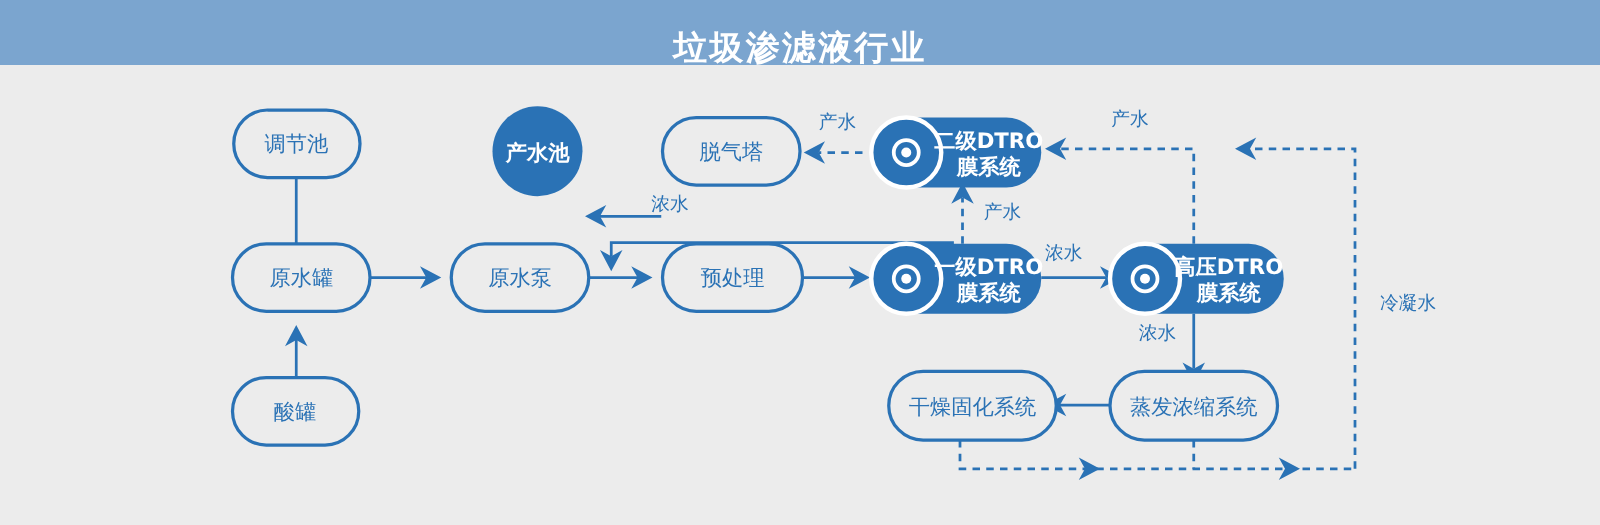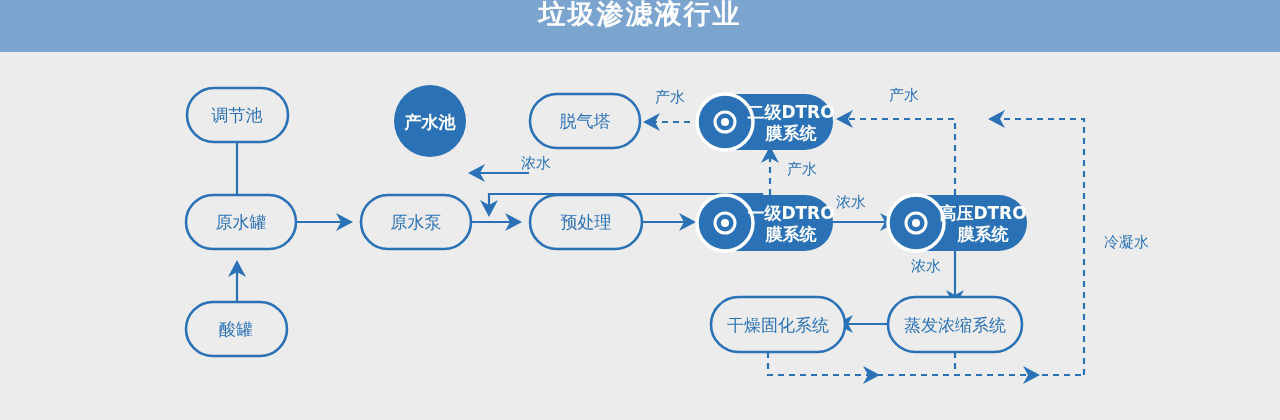--- a/index.html
+++ b/index.html
@@ -5,21 +5,21 @@
   html,body{margin:0;padding:0;}
   body{
     width:1280px;height:420px;overflow:hidden;
     background:#ececec;
     font-family:"DejaVu Sans","Liberation Sans",sans-serif;
   }
   #app{position:relative;width:1280px;height:420px;}
   .header{
     position:absolute;left:0;top:0;width:1280px;height:52px;
     background:#7ba5cf;
-    display:flex;align-items:flex-start;justify-content:center;
+    display:flex;align-items:flex-end;justify-content:center;
   }
   .header-title{
     color:#ffffff;font-size:27px;font-weight:bold;letter-spacing:2px;
     line-height:1;
   }
   .canvas{position:absolute;left:0;top:52px;width:1280px;height:368px;}
   svg{display:block;}
   text{font-family:"DejaVu Sans","Liberation Sans",sans-serif;}
   .node-label{font-size:17px;fill:#2a72b5;font-weight:normal;}
   .node-label-white{font-size:17px;fill:#ffffff;font-weight:bold;}

